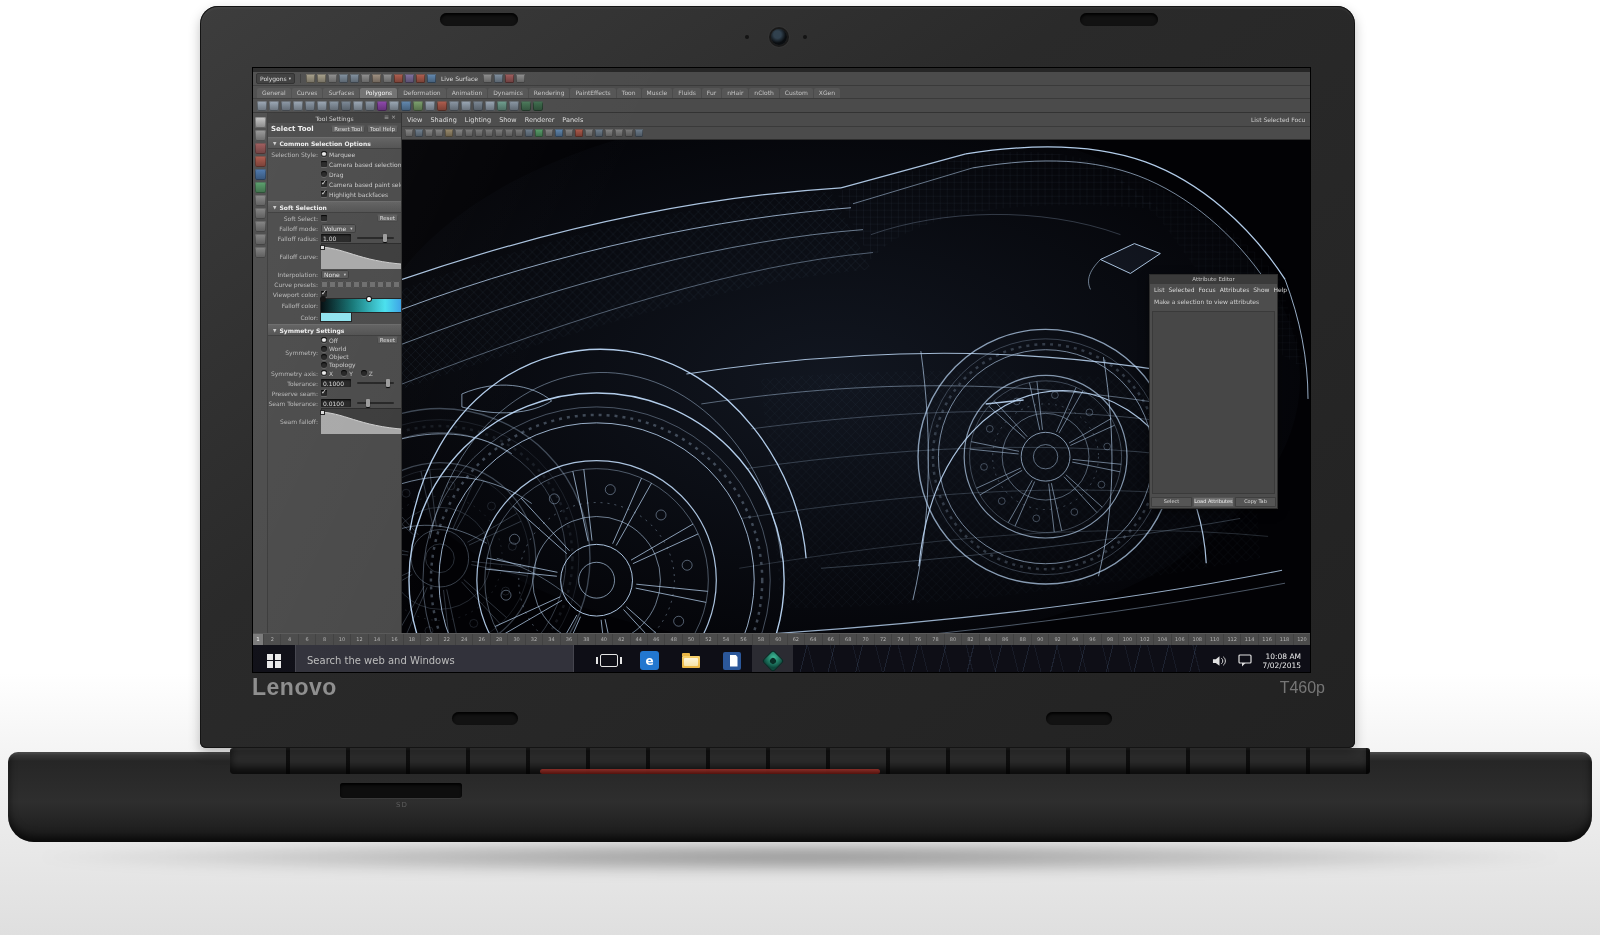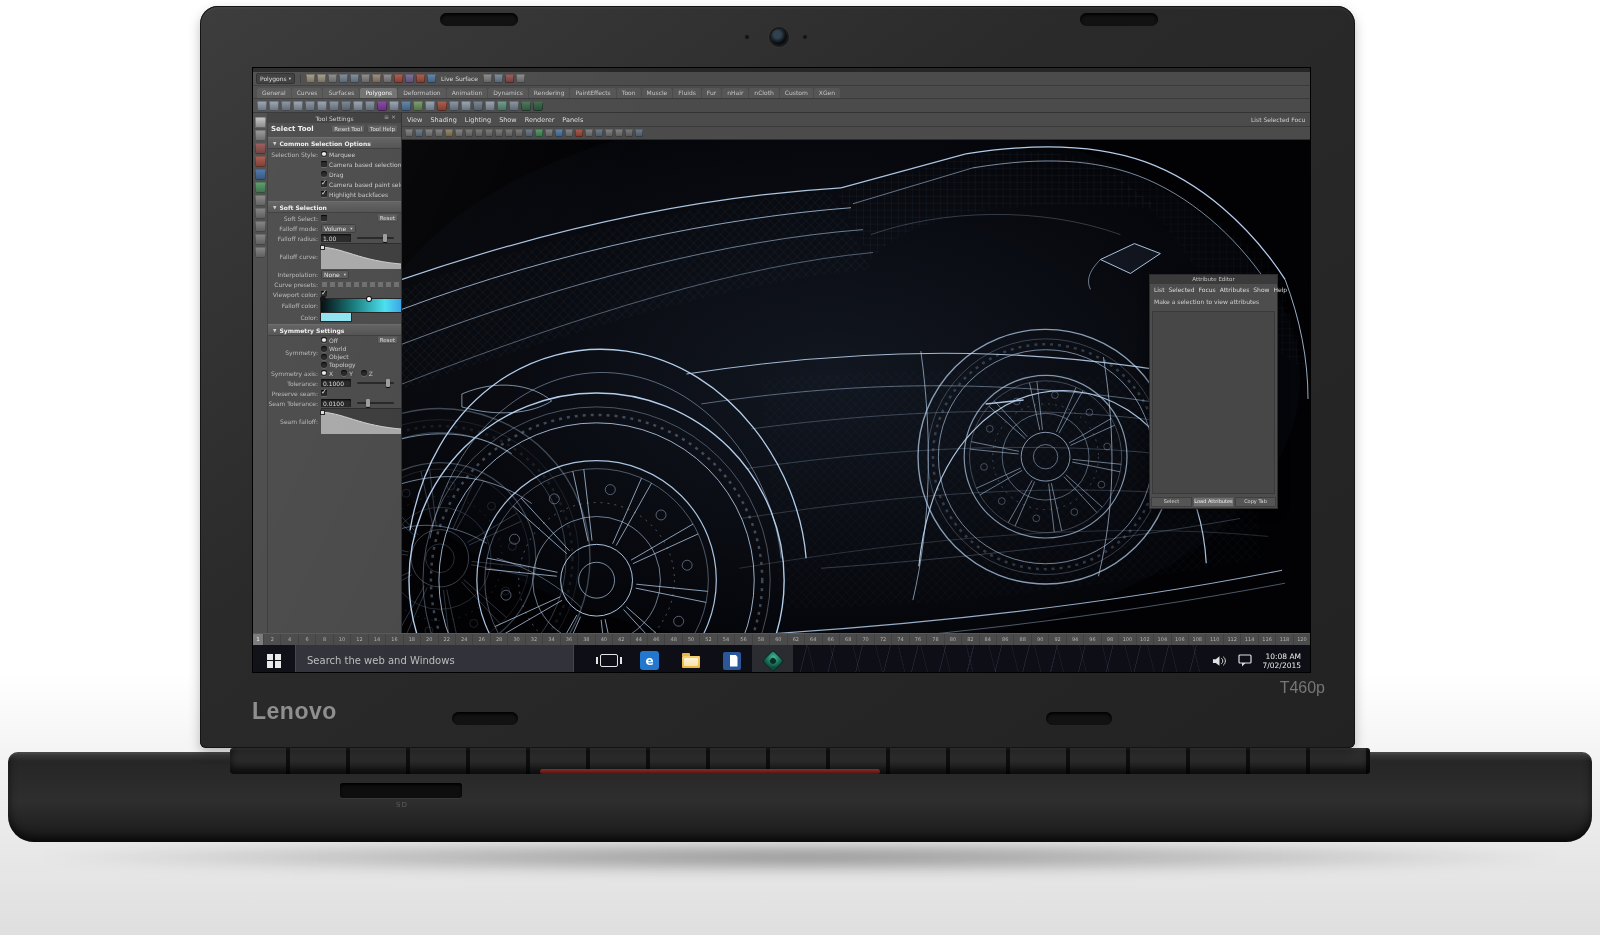--- a/index.html
+++ b/index.html
@@ -21,21 +21,21 @@
     box-shadow:inset 0 2px 3px #000,0 1px 0 rgba(255,255,255,.06);}
   .sd-label{position:absolute;left:396px;top:801px;font-size:7px;color:#5c5c5c;letter-spacing:1px;}
   .lid{position:absolute;left:200px;top:6px;width:1155px;height:742px;border-radius:18px 18px 6px 6px;
     background:linear-gradient(145deg,#3d3d3d,#2a2a2a 40%,#222);
     box-shadow:inset 0 0 0 1px #141414,inset 0 2px 3px rgba(255,255,255,.07),0 5px 12px rgba(0,0,0,.25);}
   .webcam{position:absolute;left:571px;top:23px;width:16px;height:16px;border-radius:50%;
     background:radial-gradient(circle at 40% 35%,#31414e 0 26%,#0a0d10 60%);
     box-shadow:0 0 0 2px #191919,0 0 0 3px #343434;}
   .mic{position:absolute;top:29px;width:4px;height:4px;border-radius:50%;background:#141414;}
   .pad{position:absolute;height:13px;border-radius:7px;background:#121212;box-shadow:inset 0 2px 3px #000;}
-  .brand{position:absolute;left:52px;top:692px;font:bold 23px "Liberation Sans",sans-serif;color:#8f8f8f;letter-spacing:.5px;}
+  .brand{position:absolute;left:52px;top:668px;font:bold 23px "Liberation Sans",sans-serif;color:#8f8f8f;letter-spacing:.5px;}
   .model{position:absolute;right:30px;top:673px;font:16px "Liberation Sans",sans-serif;color:#767676;}
   .screen{position:absolute;left:53px;top:62px;width:1057px;height:604px;background:#000;overflow:hidden;
     box-shadow:0 0 0 1px #000,inset 0 0 18px rgba(0,0,0,.9);font-size:6.5px;color:#c8c8c8;}
   .glass{position:absolute;inset:0;pointer-events:none;
     background:linear-gradient(115deg,rgba(255,255,255,.045),rgba(255,255,255,0) 32%);}
   
   .m-top0{height:4px;background:#262626;}
   .m-status{height:13px;background:#4b4b4b;display:flex;align-items:center;gap:3px;padding:0 3px;border-bottom:1px solid #3a3a3a;}
   .menuset{display:flex;align-items:center;gap:2px;background:#3a3a3a;border:1px solid #2b2b2b;border-radius:2px;height:9px;padding:0 3px;font-size:6px;color:#ddd;}
   .sdiv{width:1px;height:9px;background:#3a3a3a;margin:0 2px;}

